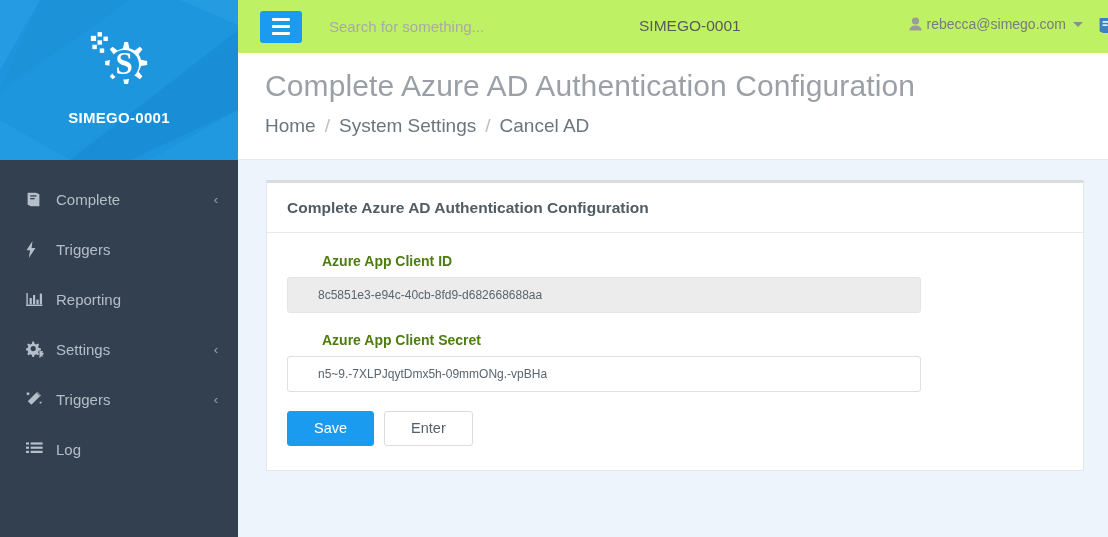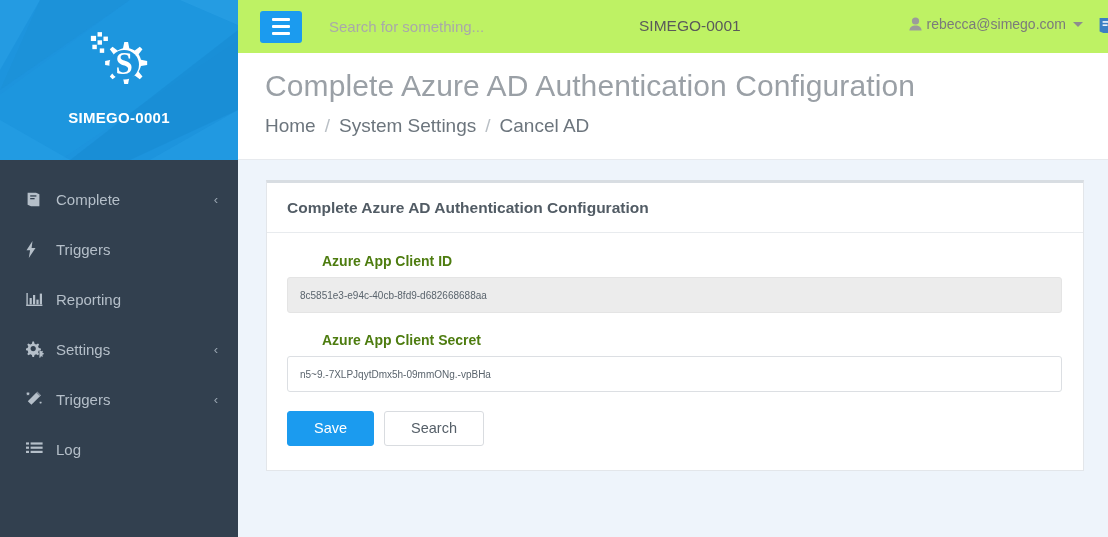--- a/index.html
+++ b/index.html
@@ -160,23 +160,23 @@
   .lead { font-size: 14.5px; color: #56606a; margin: 0 0 22px 0; }
   .form-label {
     display: block;
     font-size: 14px; font-weight: bold; color: #4d7c0f;
     margin-bottom: 8px;
     margin-left: 35px;
   }
   .form-group { margin-bottom: 19px; }
   .form-control {
     display: block;
-    width: 775px; height: 36px;
-    padding: 6px 12px;
-    font-size: 10px;
+    width: 634px; height: 36px;
+    padding: 6px 30px;
+    font-size: 12px;
     color: #5a646d;
     font-family: "Liberation Sans", sans-serif;
     background: #ffffff;
     border: 1px solid #dcdfe3;
     border-radius: 3px;
     outline: none;
   }
   .form-control[readonly], .form-control.disabled {
     background: #ececec;
     border-color: #e4e4e4;
@@ -373,20 +373,20 @@
           <input class="form-control disabled" type="text" readonly="" value="8c5851e3-e94c-40cb-8fd9-d682668688aa" style="">
         </div>
 
         <div class="form-group">
           <label class="form-label">Azure App Client Secret</label>
           <input class="form-control" type="text" value="n5~9.-7XLPJqytDmx5h-09mmONg.-vpBHa" style="">
         </div>
 
         <div class="btn-row">
           <button class="btn btn-primary">Save</button>
-          <button class="btn btn-default">Search</button>
+          <button class="btn btn-default">Enter</button>
         </div>
       </div>
 
     </div>
   </div>
 
 </div>
 
 </body></html>

